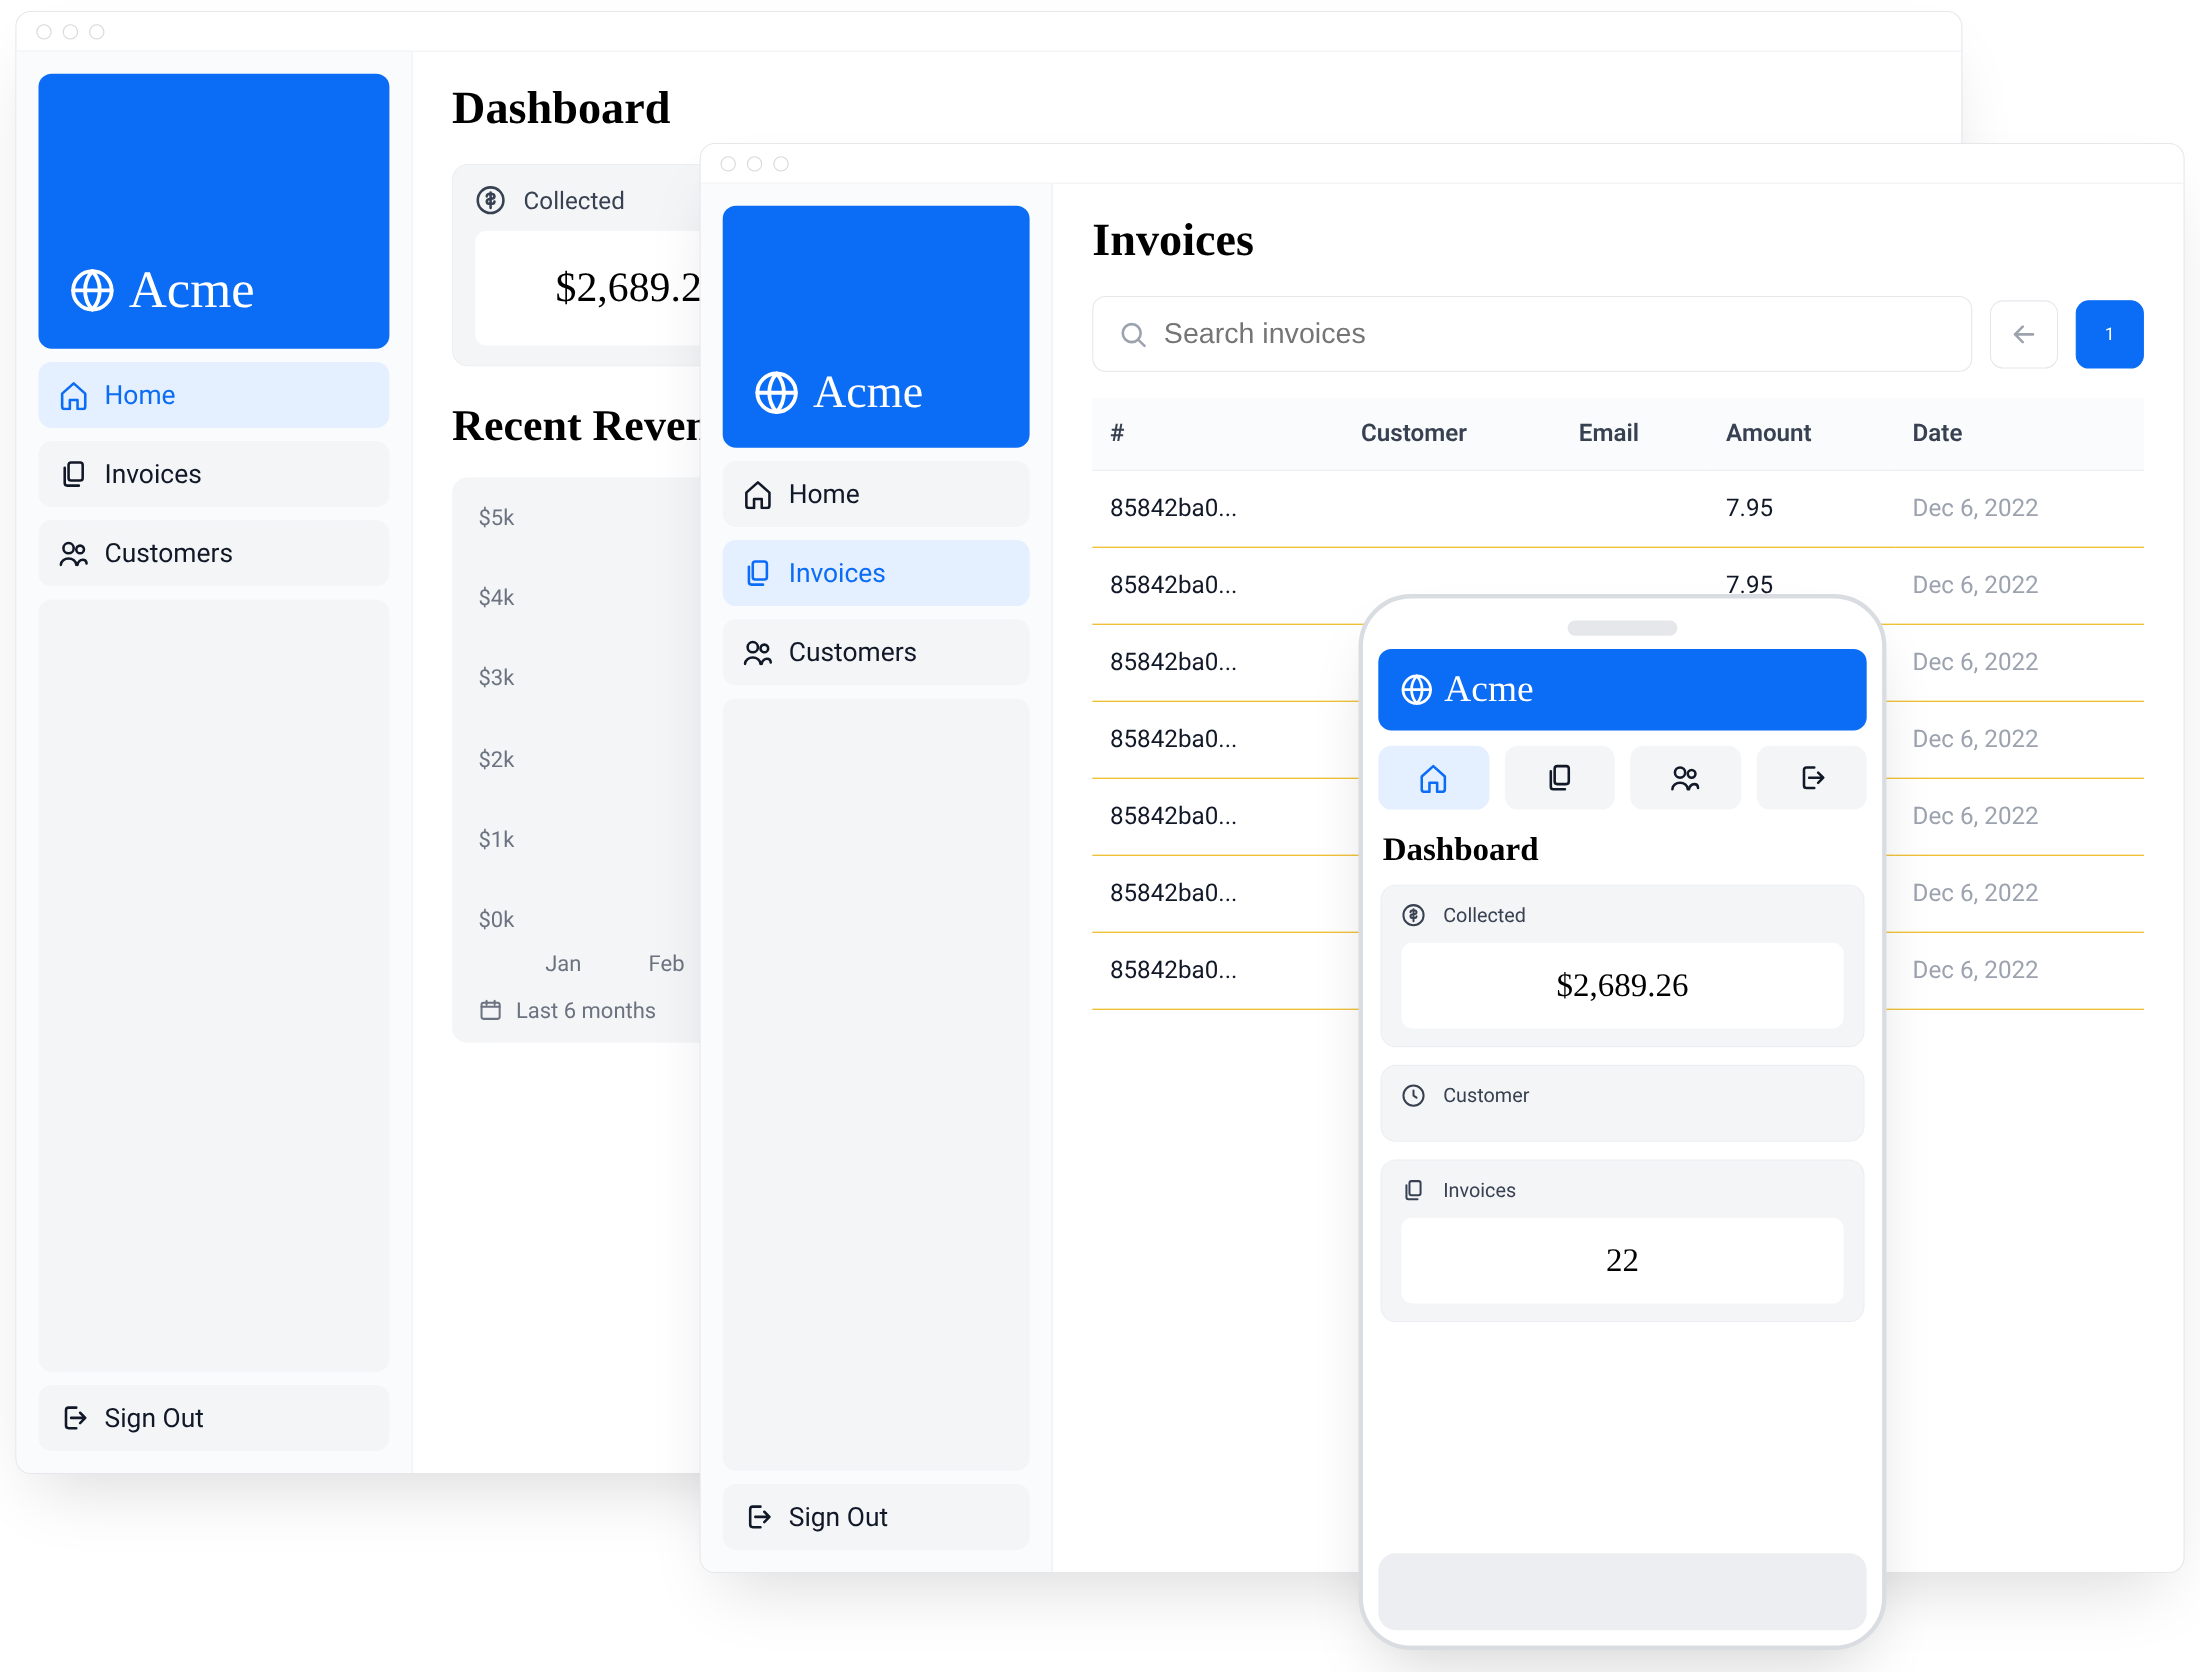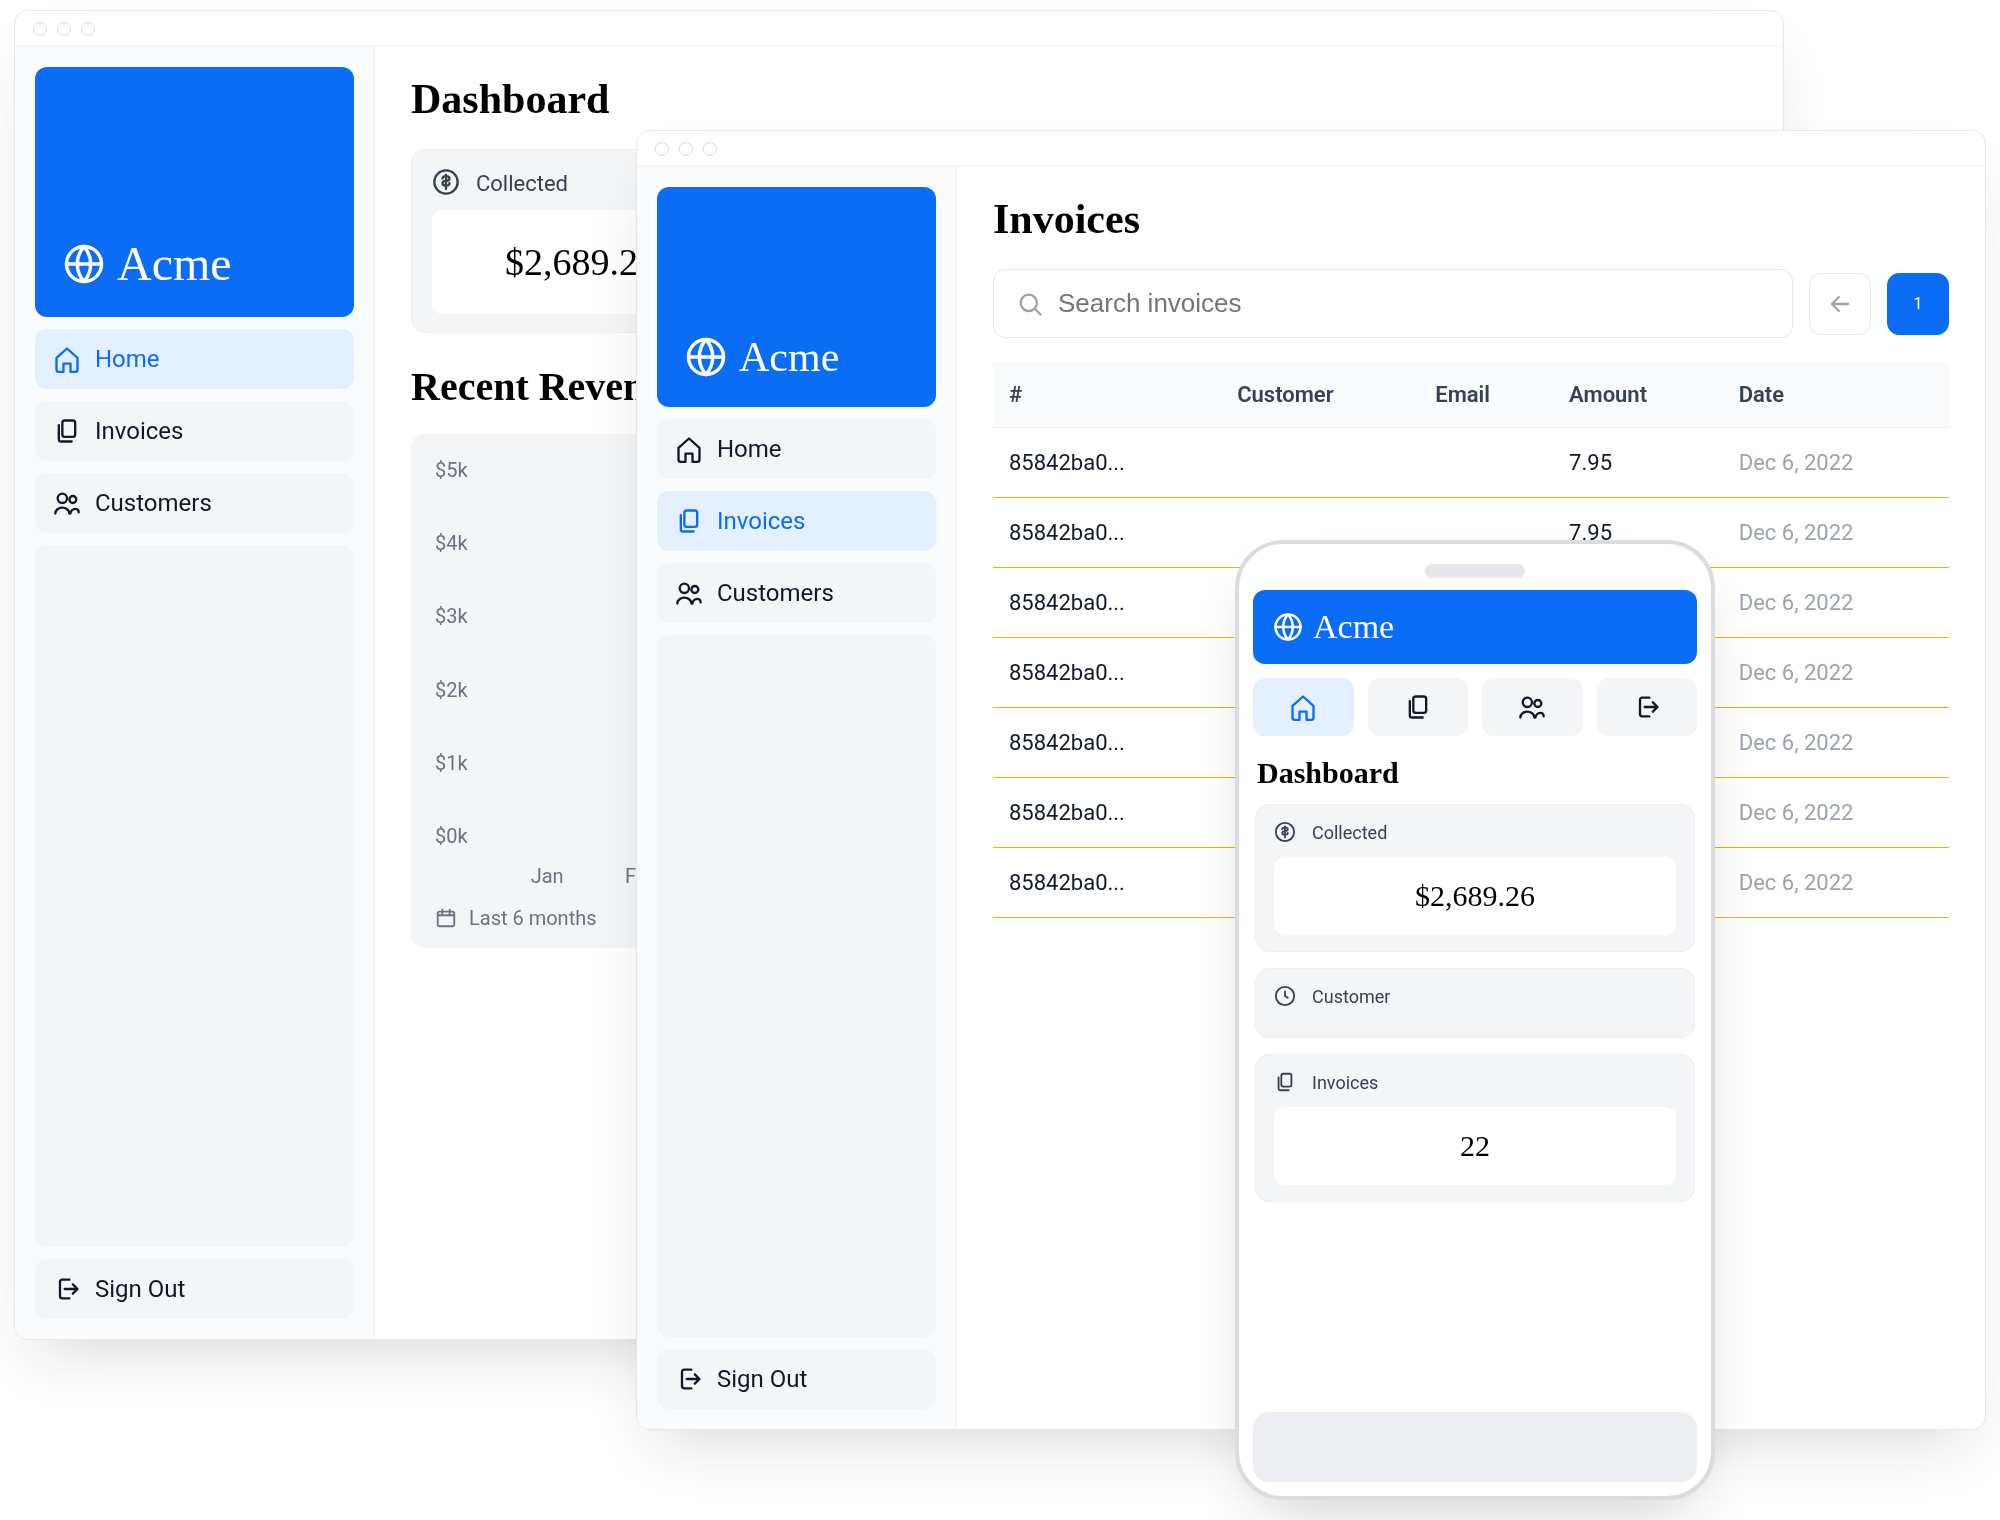--- a/index.html
+++ b/index.html
@@ -97,21 +97,21 @@
   .chart-title { font-size: 40px; margin-bottom: 24px; }
   .chart-card { background: #f4f5f7; border-radius: 14px; padding: 24px 24px 18px 24px; }
   .chart-grid {
     display: flex; align-items: stretch; height: 430px; gap: 28px;
   }
   .y-axis {
     display: flex; flex-direction: column; justify-content: space-between;
     color: #6b7280; font-size: 20px; padding-bottom: 40px;
   }
   .bars { flex: 1; display: flex; align-items: flex-end; gap: 26px; }
-  .bar-col { display: flex; flex-direction: column; align-items: flex-end; gap: 10px; }
+  .bar-col { display: flex; flex-direction: column; align-items: flex-start; gap: 10px; }
   .bar { width: 68px; background: #cfe2ff; border-radius: 4px 4px 0 0; }
   .bar-label { color: #6b7280; font-size: 20px; }
   .chart-foot { display: flex; align-items: center; gap: 12px; color: #6b7280; font-size: 20px; margin-top: 18px; }
 
   
   .toolbar-row { display:flex; gap:16px; align-items:center; margin-bottom: 24px; }
   .search {
     flex: 1;
     display: flex; align-items: center; gap: 14px;
     border: 1.5px solid #e5e7eb; border-radius: 12px;

